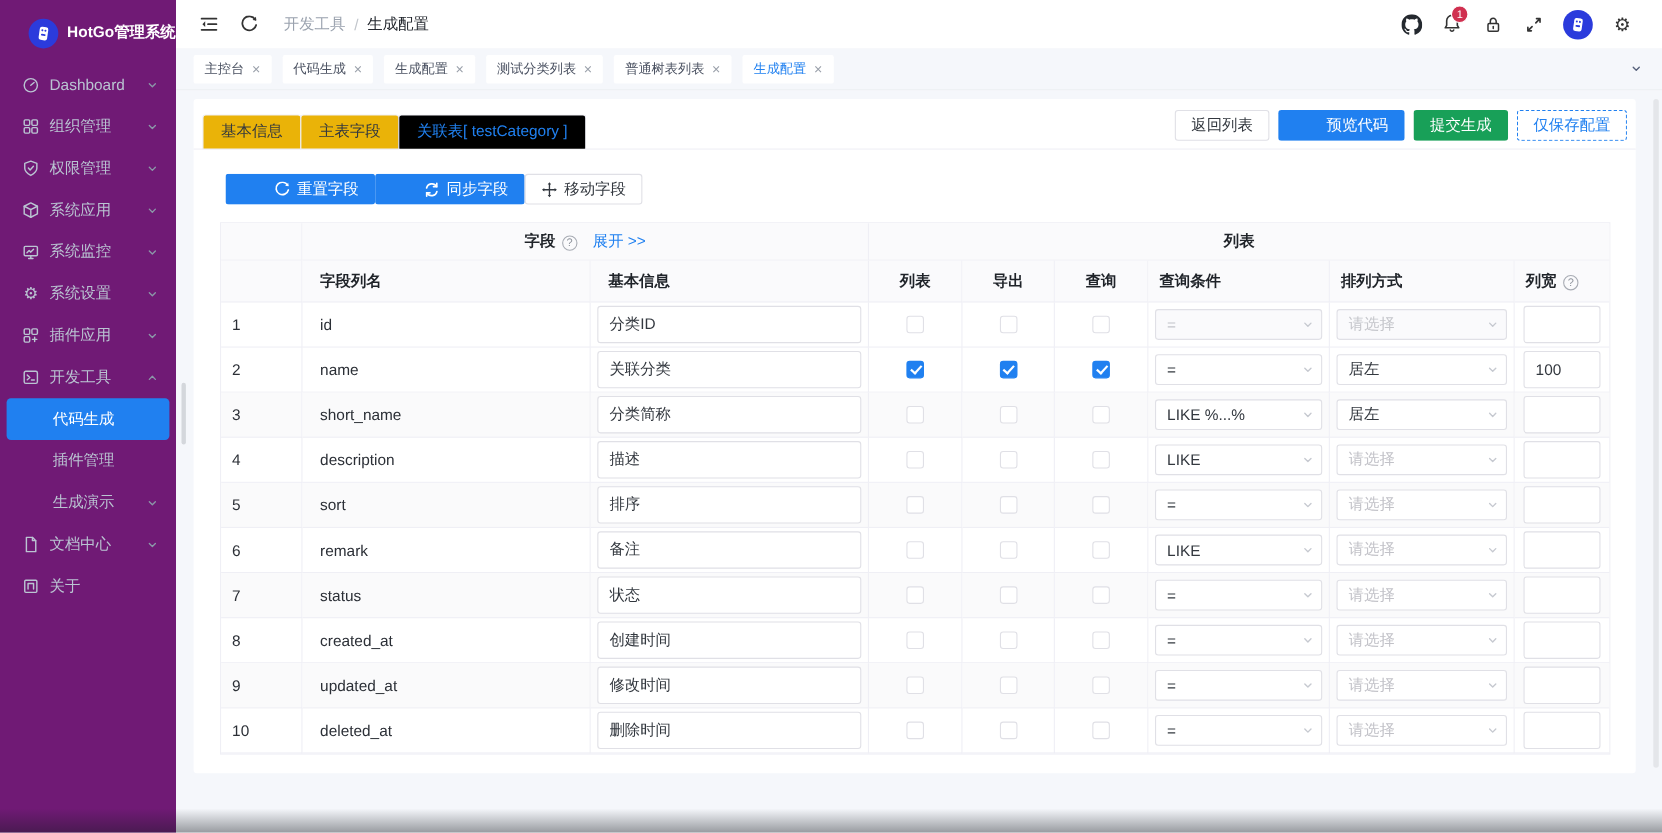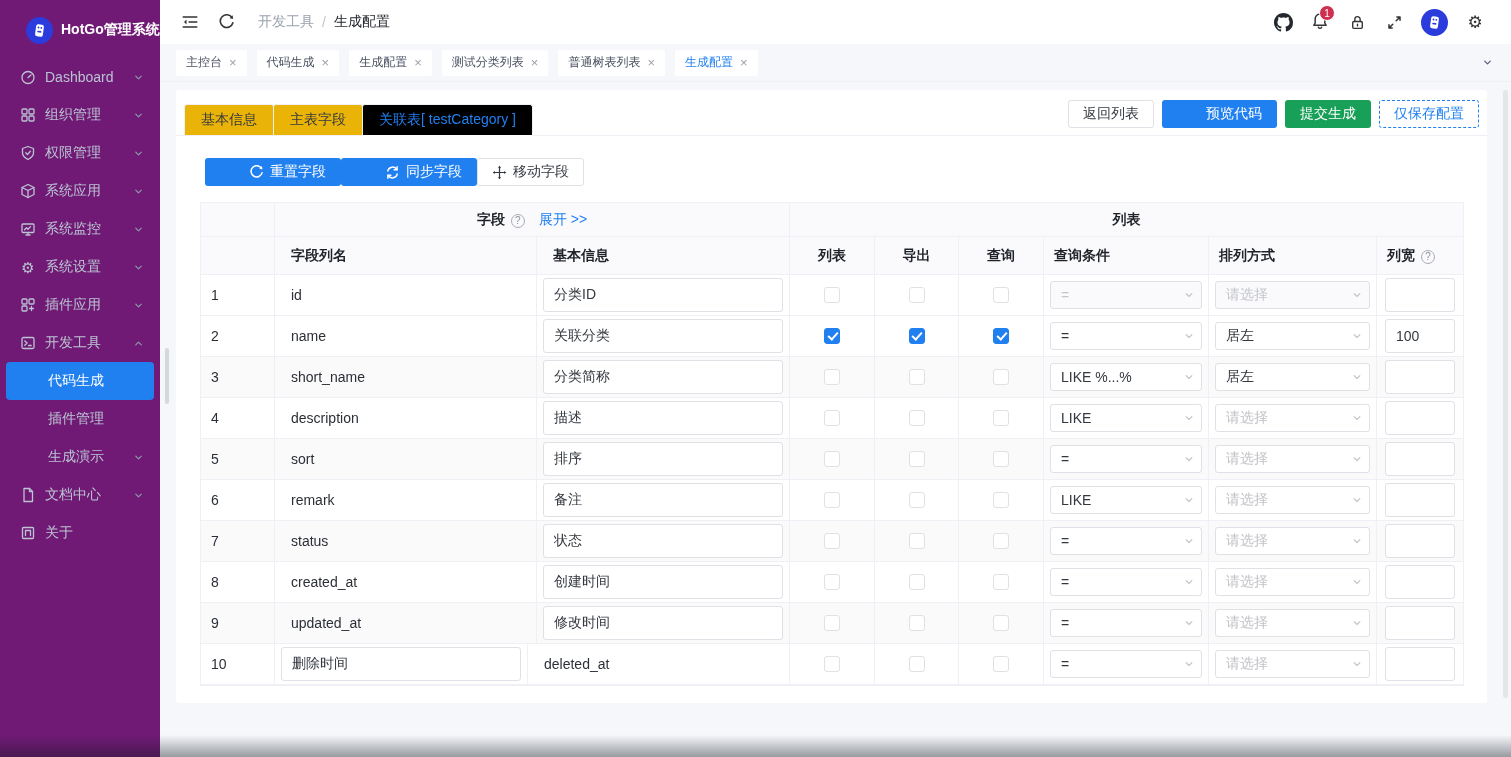--- a/index.html
+++ b/index.html
@@ -854,25 +854,25 @@
               </div>
             </div>
             <div class="tcell c8">
               <input class="txt-input width-input" type="text" value="" style="">
             </div>
           </div>
           <div class="trow tbody">
             <div class="tcell c0 pad10">
               <span>10</span>
             </div>
+            <div class="tcell c1 pad16">
+              <span>deleted_at</span>
+            </div>
             <div class="tcell c2">
               <input class="txt-input desc-input" type="text" value="删除时间" style="">
-            </div>
-            <div class="tcell c1 pad16">
-              <span>deleted_at</span>
             </div>
             <div class="tcell c3 cen">
               <div class="checkbox"></div>
             </div>
             <div class="tcell c4 cen">
               <div class="checkbox"></div>
             </div>
             <div class="tcell c5 cen">
               <div class="checkbox"></div>
             </div>

